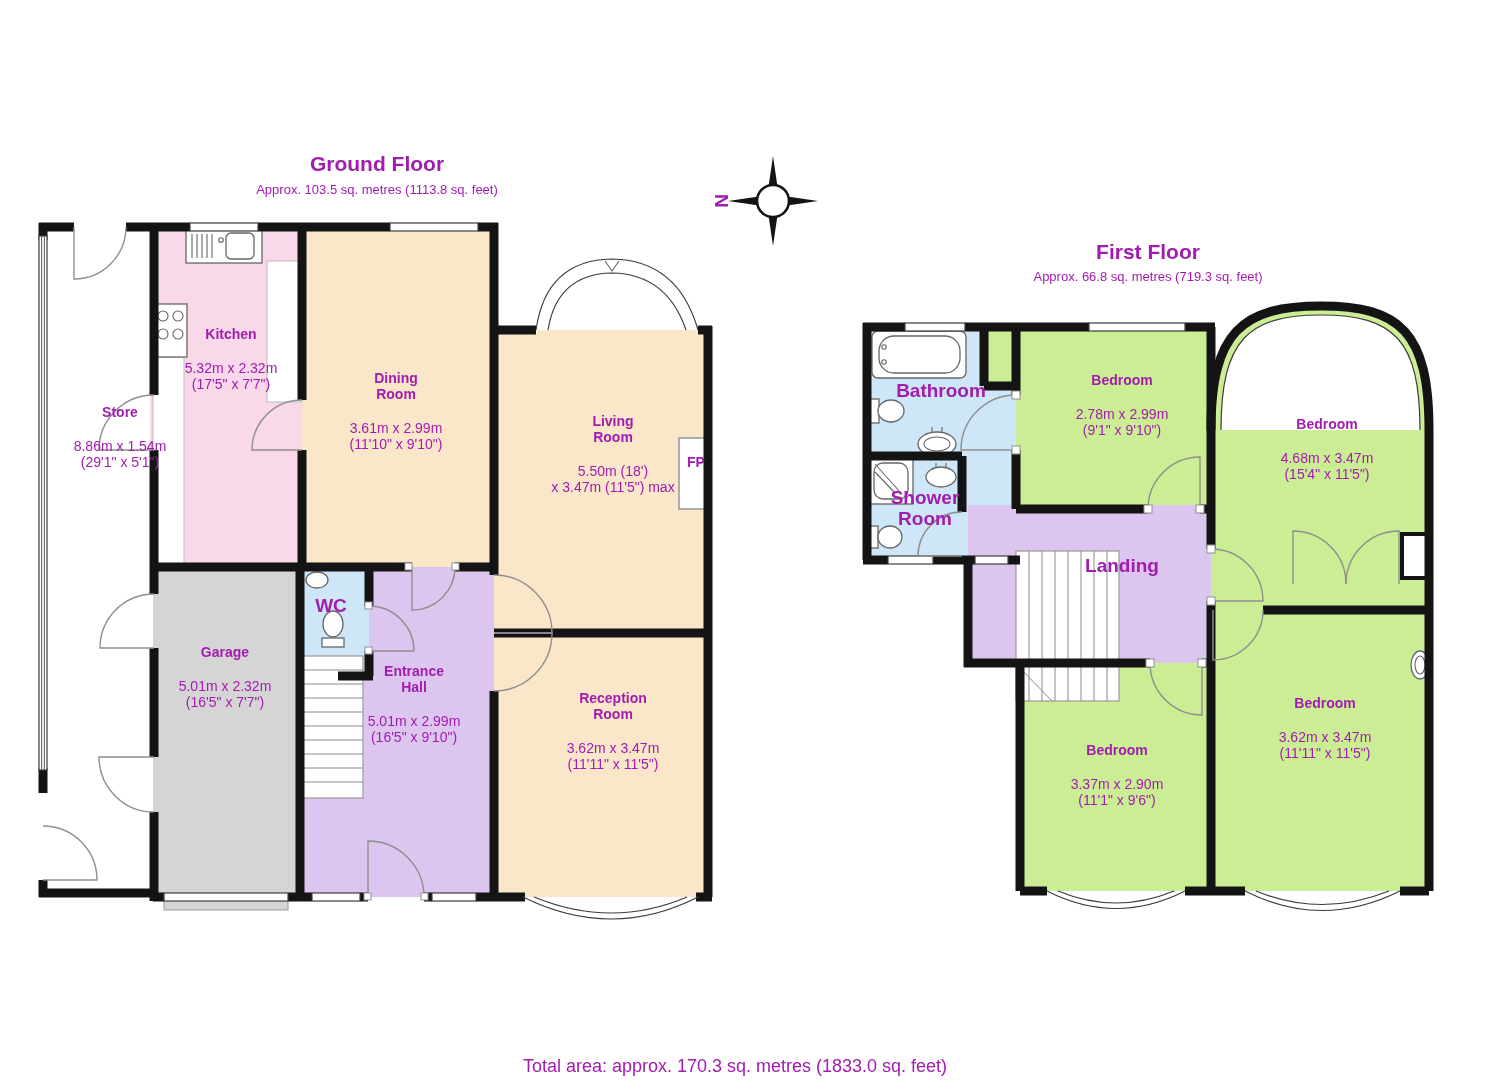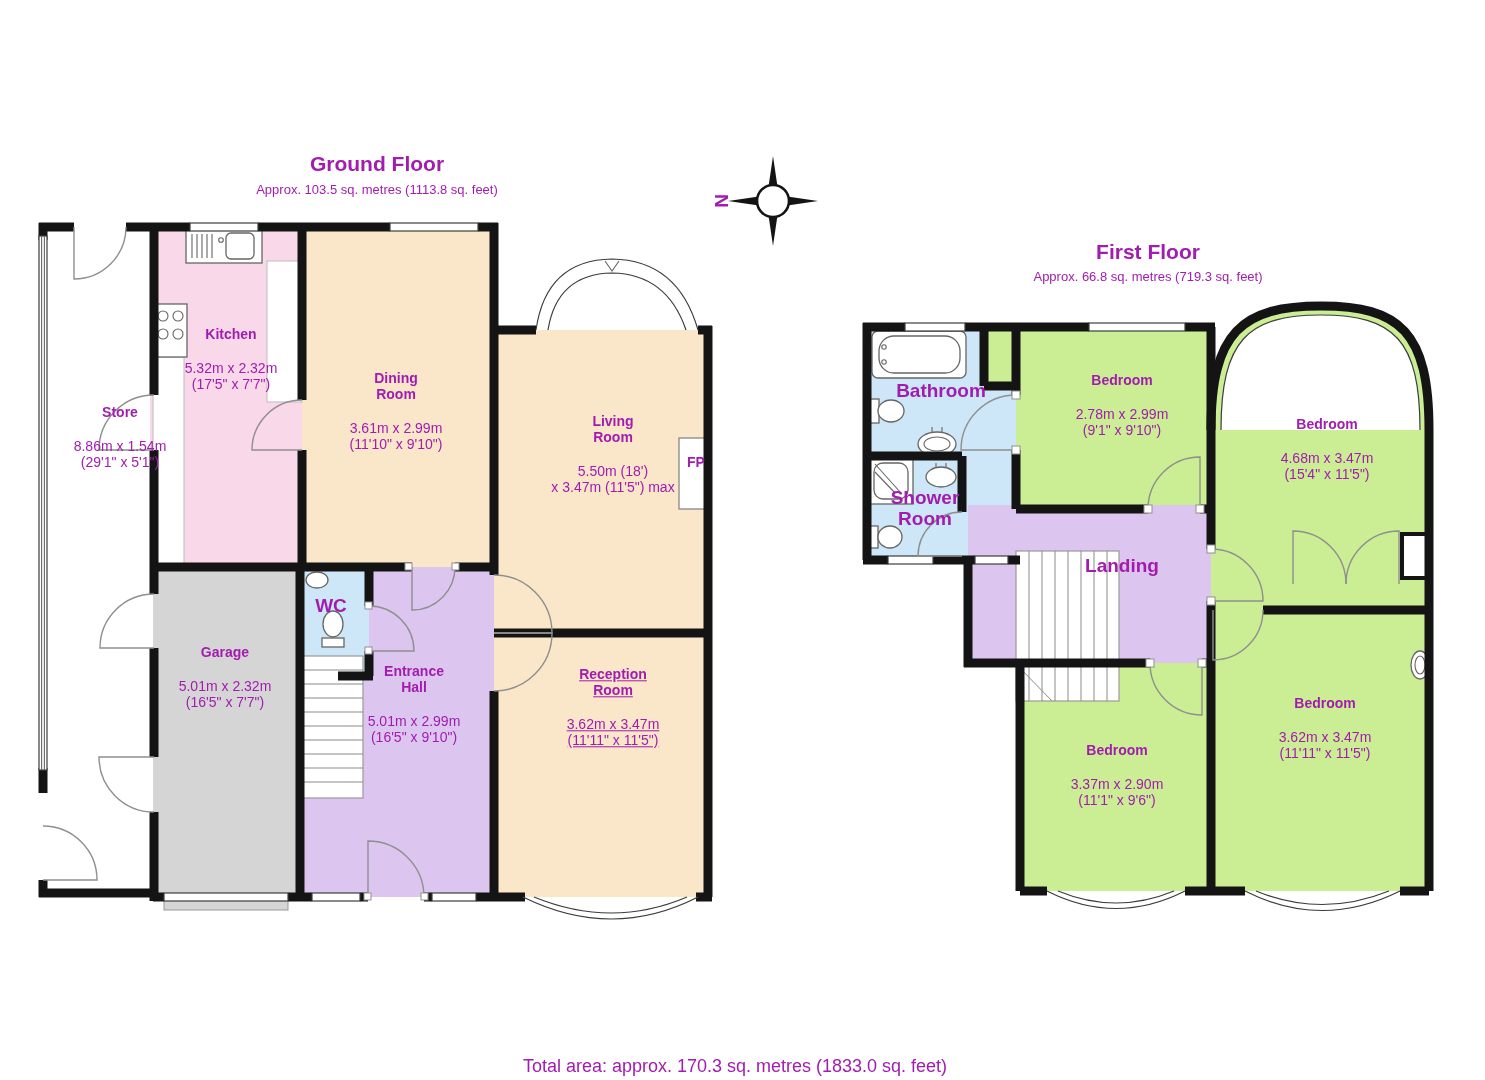--- a/index.html
+++ b/index.html
@@ -282,21 +282,21 @@
     <div class="room-dims">5.01m x 2.32m
 (16'5" x 7'7")</div>
   </div>
   <div class="lbl wc-lbl" style="left:331px;top:606px;">WC</div>
   <div class="lbl" style="left:414px;top:705px;">
     <div class="room-name">Entrance
 Hall</div>
     <div class="room-dims">5.01m x 2.99m
 (16'5" x 9'10")</div>
   </div>
-  <div class="lbl" style="left:613px;top:708px;text-decoration:underline;">
+  <div class="lbl" style="left:613px;top:732px;">
     <div class="room-name">Reception
 Room</div>
     <div class="room-dims">3.62m x 3.47m
 (11'11" x 11'5")</div>
   </div>
 
   <div class="lbl" style="left:1148px;top:252px;"><span class="floor-title">First Floor</span></div>
   <div class="lbl floor-sub" style="left:1148px;top:274px;">Approx. 66.8 sq. metres (719.3 sq. feet)</div>
 
   <div class="lbl wc-lbl" style="left:941px;top:391px;">Bathroom</div>

